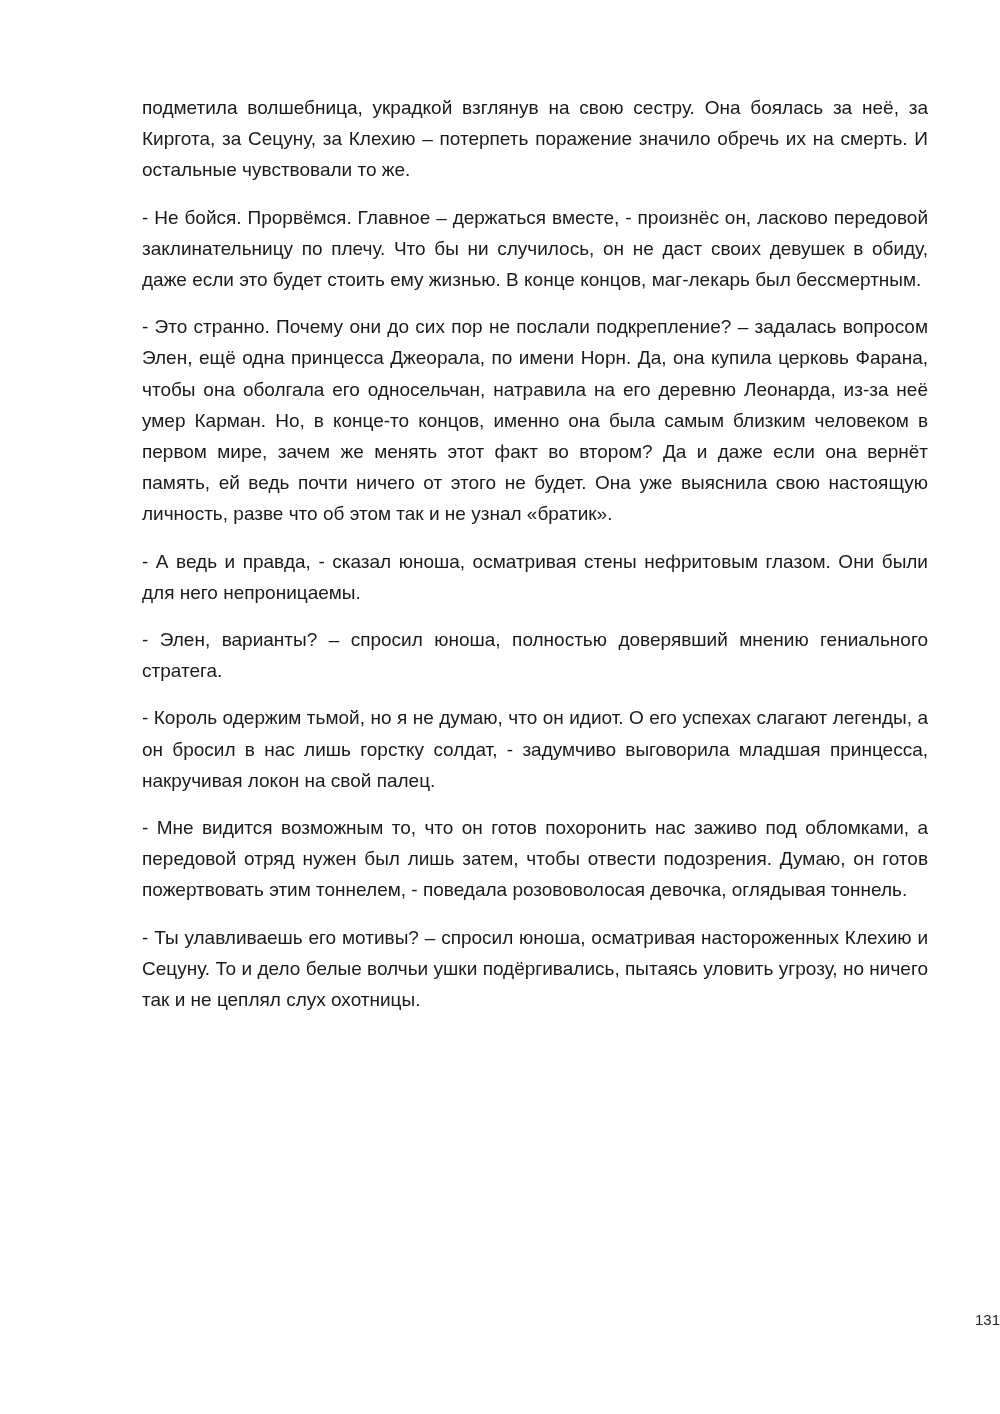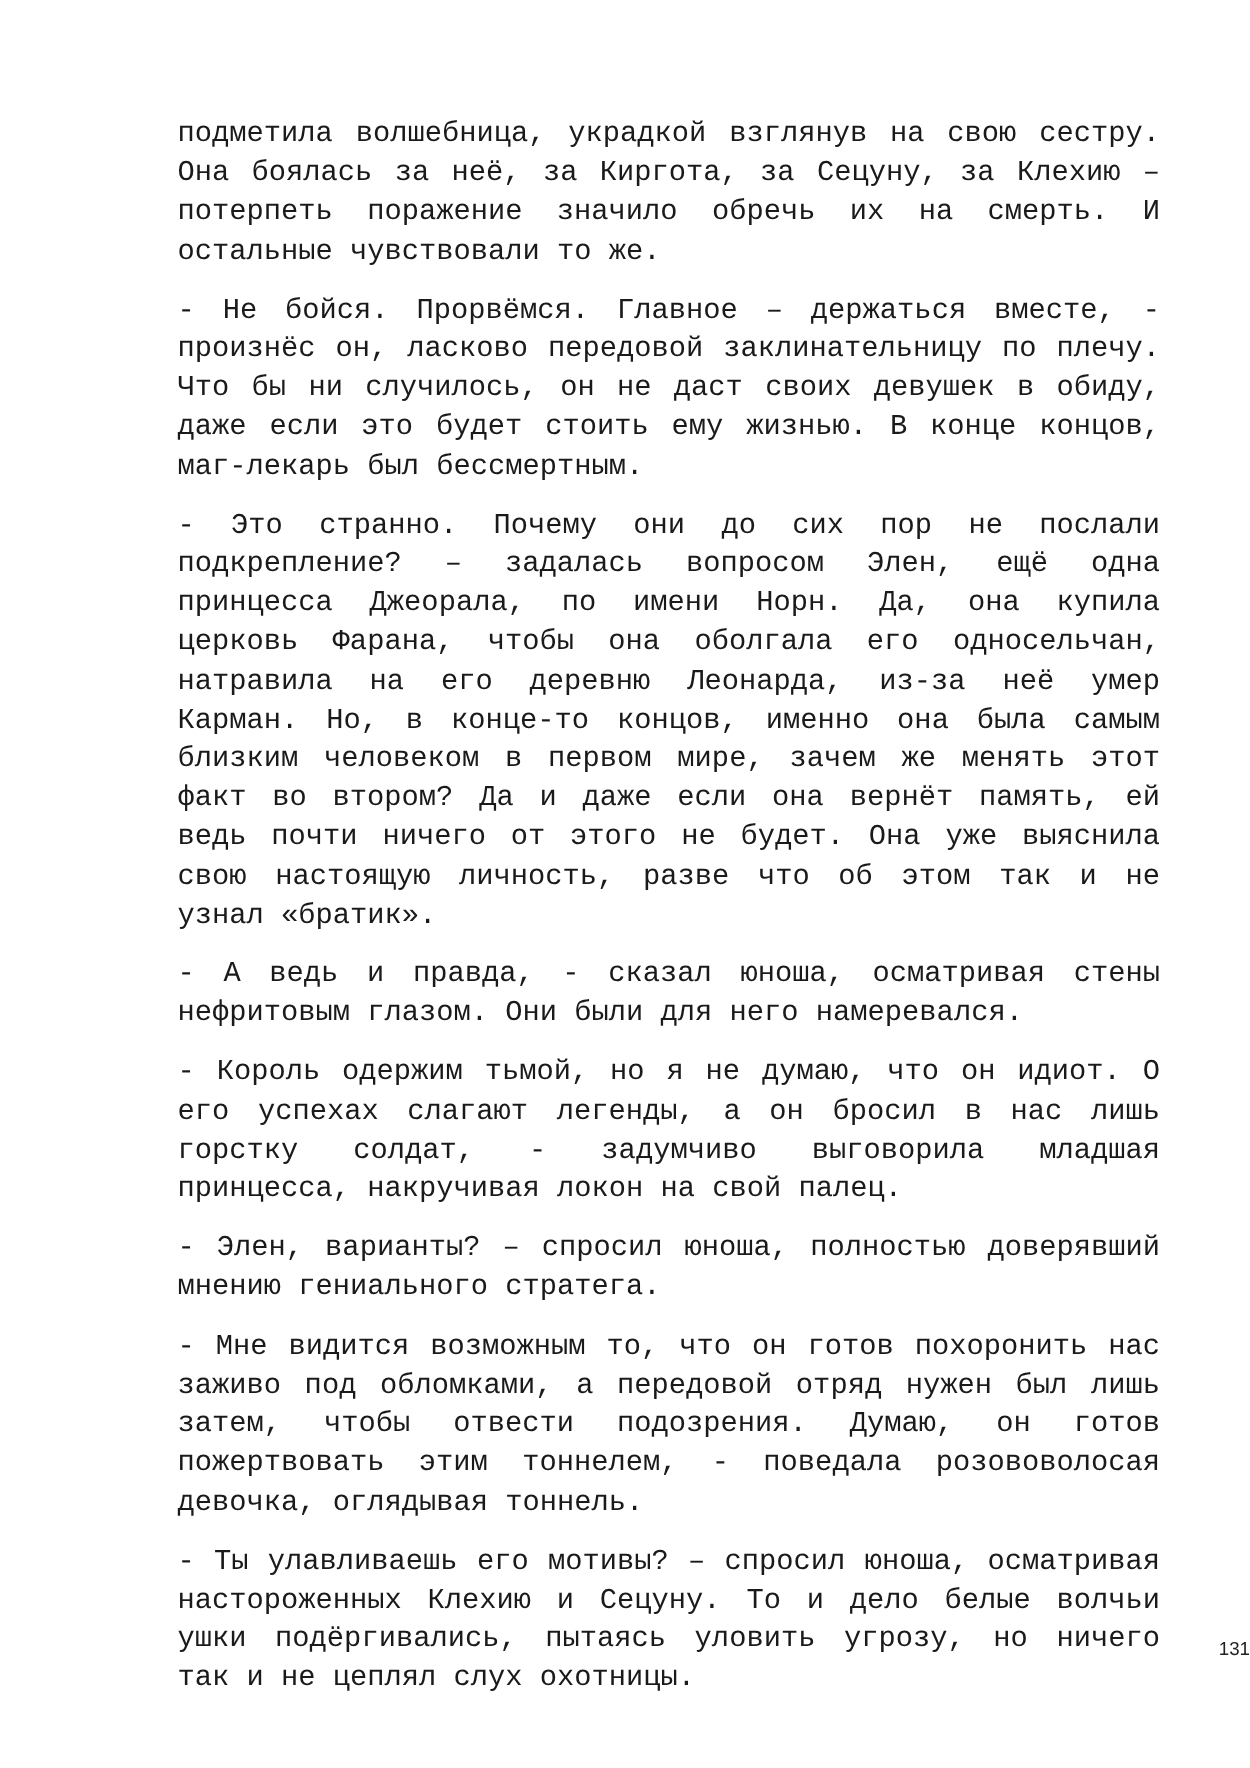--- a/index.html
+++ b/index.html
@@ -11,22 +11,22 @@
       width: 1000px;
       height: 1414px;
       position: relative;
       overflow: hidden;
     }
     .page {
       position: absolute;
       left: 142px;
       top: 92px;
       width: 786px;
-      font-family: Liberation Mono, monospace;
-      font-size: 23px;
+      font-family: Liberation Sans, sans-serif;
+      font-size: 19px;
       line-height: 31.2px;
       color: #1a1a1a;
     }
     .para {
       margin: 0 0 16px 0;
       text-align: justify;
       text-align-last: left;
       hyphens: none;
     }
     .page-number {
@@ -40,20 +40,20 @@
       color: #222222;
     }
   </style>
 </head>
 <body>
 
 <div class="page">
   <p class="para">подметила волшебница, украдкой взглянув на свою сестру. Она боялась за неё, за Киргота, за Сецуну, за Клехию – потерпеть поражение значило обречь их на смерть. И остальные чувствовали то же.</p>
   <p class="para">- Не бойся. Прорвёмся. Главное – держаться вместе, - произнёс он, ласково передовой заклинательницу по плечу. Что бы ни случилось, он не даст своих девушек в обиду, даже если это будет стоить ему жизнью. В конце концов, маг-лекарь был бессмертным.</p>
   <p class="para">- Это странно. Почему они до сих пор не послали подкрепление? – задалась вопросом Элен, ещё одна принцесса Джеорала, по имени Норн. Да, она купила церковь Фарана, чтобы она оболгала его односельчан, натравила на его деревню Леонарда, из-за неё умер Карман. Но, в конце-то концов, именно она была самым близким человеком в первом мире, зачем же менять этот факт во втором? Да и даже если она вернёт память, ей ведь почти ничего от этого не будет. Она уже выяснила свою настоящую личность, разве что об этом так и не узнал «братик».</p>
-  <p class="para">- А ведь и правда, - сказал юноша, осматривая стены нефритовым глазом. Они были для него намеревался.</p>
+  <p class="para">- А ведь и правда, - сказал юноша, осматривая стены нефритовым глазом. Они были для него непроницаемы.</p>
+  <p class="para">- Элен, варианты? – спросил юноша, полностью доверявший мнению гениального стратега.</p>
   <p class="para">- Король одержим тьмой, но я не думаю, что он идиот. О его успехах слагают легенды, а он бросил в нас лишь горстку солдат, - задумчиво выговорила младшая принцесса, накручивая локон на свой палец.</p>
-  <p class="para">- Элен, варианты? – спросил юноша, полностью доверявший мнению гениального стратега.</p>
   <p class="para">- Мне видится возможным то, что он готов похоронить нас заживо под обломками, а передовой отряд нужен был лишь затем, чтобы отвести подозрения. Думаю, он готов пожертвовать этим тоннелем, - поведала розововолосая девочка, оглядывая тоннель.</p>
   <p class="para">- Ты улавливаешь его мотивы? – спросил юноша, осматривая настороженных Клехию и Сецуну. То и дело белые волчьи ушки подёргивались, пытаясь уловить угрозу, но ничего так и не цеплял слух охотницы.</p>
 </div>
 
 <div class="page-number">131</div>
 
 </body></html>

